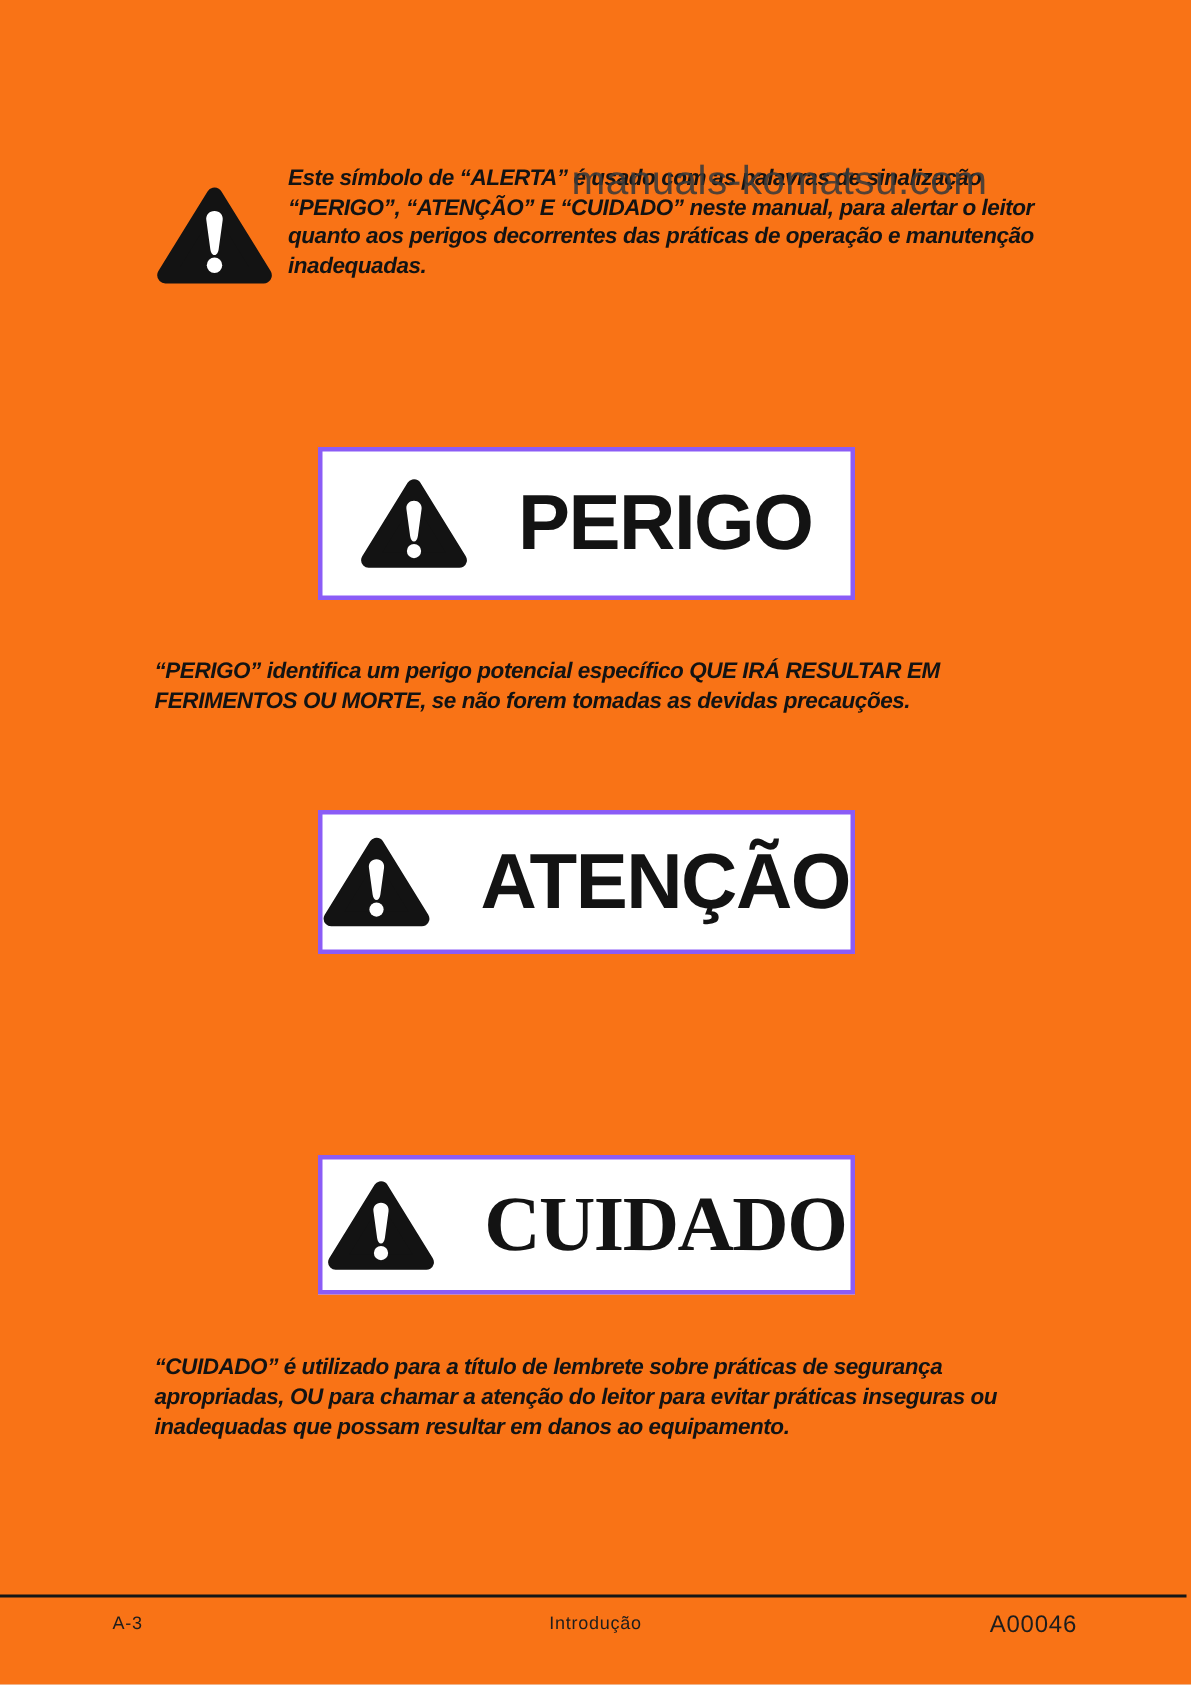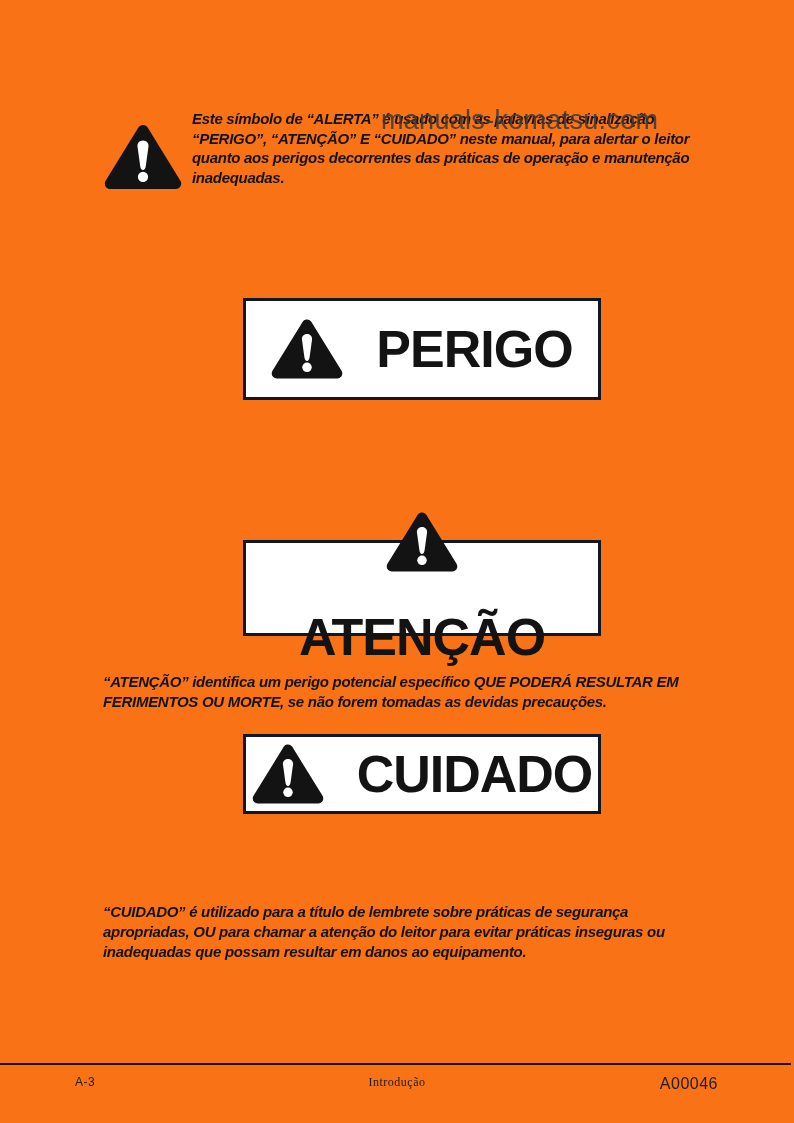--- a/index.html
+++ b/index.html
@@ -48,39 +48,38 @@
     white-space: nowrap;
     z-index: 5;
   }
 
   
   .sign-box {
     position: absolute;
     left: 212px;
     width: 358px;
     box-sizing: border-box;
-    border: 3px solid #0f172a;
+    border: 3px solid #8b5cf6;
     background: #fff;
     display: flex;
     align-items: center;
     justify-content: center;
     gap: 33px;
-    margin-left: 31px;
   }
   .sign-box .tri { width: 72px; height: 64px; flex: 0 0 auto; }
   .sign-label {
     font-size: 52px;
     font-weight: bold;
     letter-spacing: -1px;
     white-space: nowrap;
     color: #131313;
   }
   #box-perigo  { top: 298px; height: 102px; }
-  #box-atencao { top: 540px; height: 96px; flex-direction: column;  }
-  #box-cuidado { top: 734px; height: 80px;  }
+  #box-atencao { top: 540px; height: 96px;  }
+  #box-cuidado { top: 770px; height: 93px; font-family: Liberation Serif, serif;  }
 
   
   .desc {
     position: absolute;
     left: 103px;
     width: 594px;
     font-size: 15px;
     line-height: 20px;
     font-weight: bold;
     font-style: italic;
@@ -110,21 +109,20 @@
   }
   .footer-center {
     position: absolute;
     left: 0;
     top: 1075px;
     width: 794px;
     text-align: center;
     font-size: 12px;
     color: #1d1d1d;
     letter-spacing: 0.5px;
-    font-family: Liberation Serif, serif;
   }
   .footer-right {
     position: absolute;
     right: 76px;
     top: 1075px;
     font-size: 16px;
     color: #1d1d1d;
     letter-spacing: 0.5px;
   }
 </style>
@@ -147,32 +145,32 @@
   <div class="sign-box" id="box-perigo">
     <span class="tri">
       <svg viewBox="0 0 100 88" width="72" height="64" aria-hidden="true">
         <polygon points="50,10 92,78 8,78" fill="#131313" stroke="#131313" stroke-width="14" stroke-linejoin="round"></polygon>
         <path d="M50 23 C45.4 23 42.4 26.6 43 30.8 L46.4 55.5 C46.8 58.6 48.2 60.7 50 60.7 C51.8 60.7 53.2 58.6 53.6 55.5 L57 30.8 C57.6 26.6 54.6 23 50 23 Z" fill="#ffffff"></path>
         <circle cx="50" cy="69.5" r="6.6" fill="#ffffff"></circle>
       </svg>
     </span>
     <span class="sign-label">PERIGO</span>
   </div>
+  <div class="desc" id="desc-perigo">“PERIGO” identifica um perigo potencial específico QUE IRÁ RESULTAR EM FERIMENTOS OU MORTE, se não forem tomadas as devidas precauções.</div>
 
   <div class="sign-box" id="box-atencao">
     <span class="tri">
       <svg viewBox="0 0 100 88" width="72" height="64" aria-hidden="true">
         <polygon points="50,10 92,78 8,78" fill="#131313" stroke="#131313" stroke-width="14" stroke-linejoin="round"></polygon>
         <path d="M50 23 C45.4 23 42.4 26.6 43 30.8 L46.4 55.5 C46.8 58.6 48.2 60.7 50 60.7 C51.8 60.7 53.2 58.6 53.6 55.5 L57 30.8 C57.6 26.6 54.6 23 50 23 Z" fill="#ffffff"></path>
         <circle cx="50" cy="69.5" r="6.6" fill="#ffffff"></circle>
       </svg>
     </span>
     <span class="sign-label">ATENÇÃO</span>
   </div>
-  <div class="desc" id="desc-atencao">“ATENÇÃO” identifica um perigo potencial específico QUE PODERÁ RESULTAR EM FERIMENTOS OU MORTE, se não forem tomadas as devidas precauções.</div>
 
   <div class="sign-box" id="box-cuidado">
     <span class="tri">
       <svg viewBox="0 0 100 88" width="72" height="64" aria-hidden="true">
         <polygon points="50,10 92,78 8,78" fill="#131313" stroke="#131313" stroke-width="14" stroke-linejoin="round"></polygon>
         <path d="M50 23 C45.4 23 42.4 26.6 43 30.8 L46.4 55.5 C46.8 58.6 48.2 60.7 50 60.7 C51.8 60.7 53.2 58.6 53.6 55.5 L57 30.8 C57.6 26.6 54.6 23 50 23 Z" fill="#ffffff"></path>
         <circle cx="50" cy="69.5" r="6.6" fill="#ffffff"></circle>
       </svg>
     </span>
     <span class="sign-label">CUIDADO</span>

